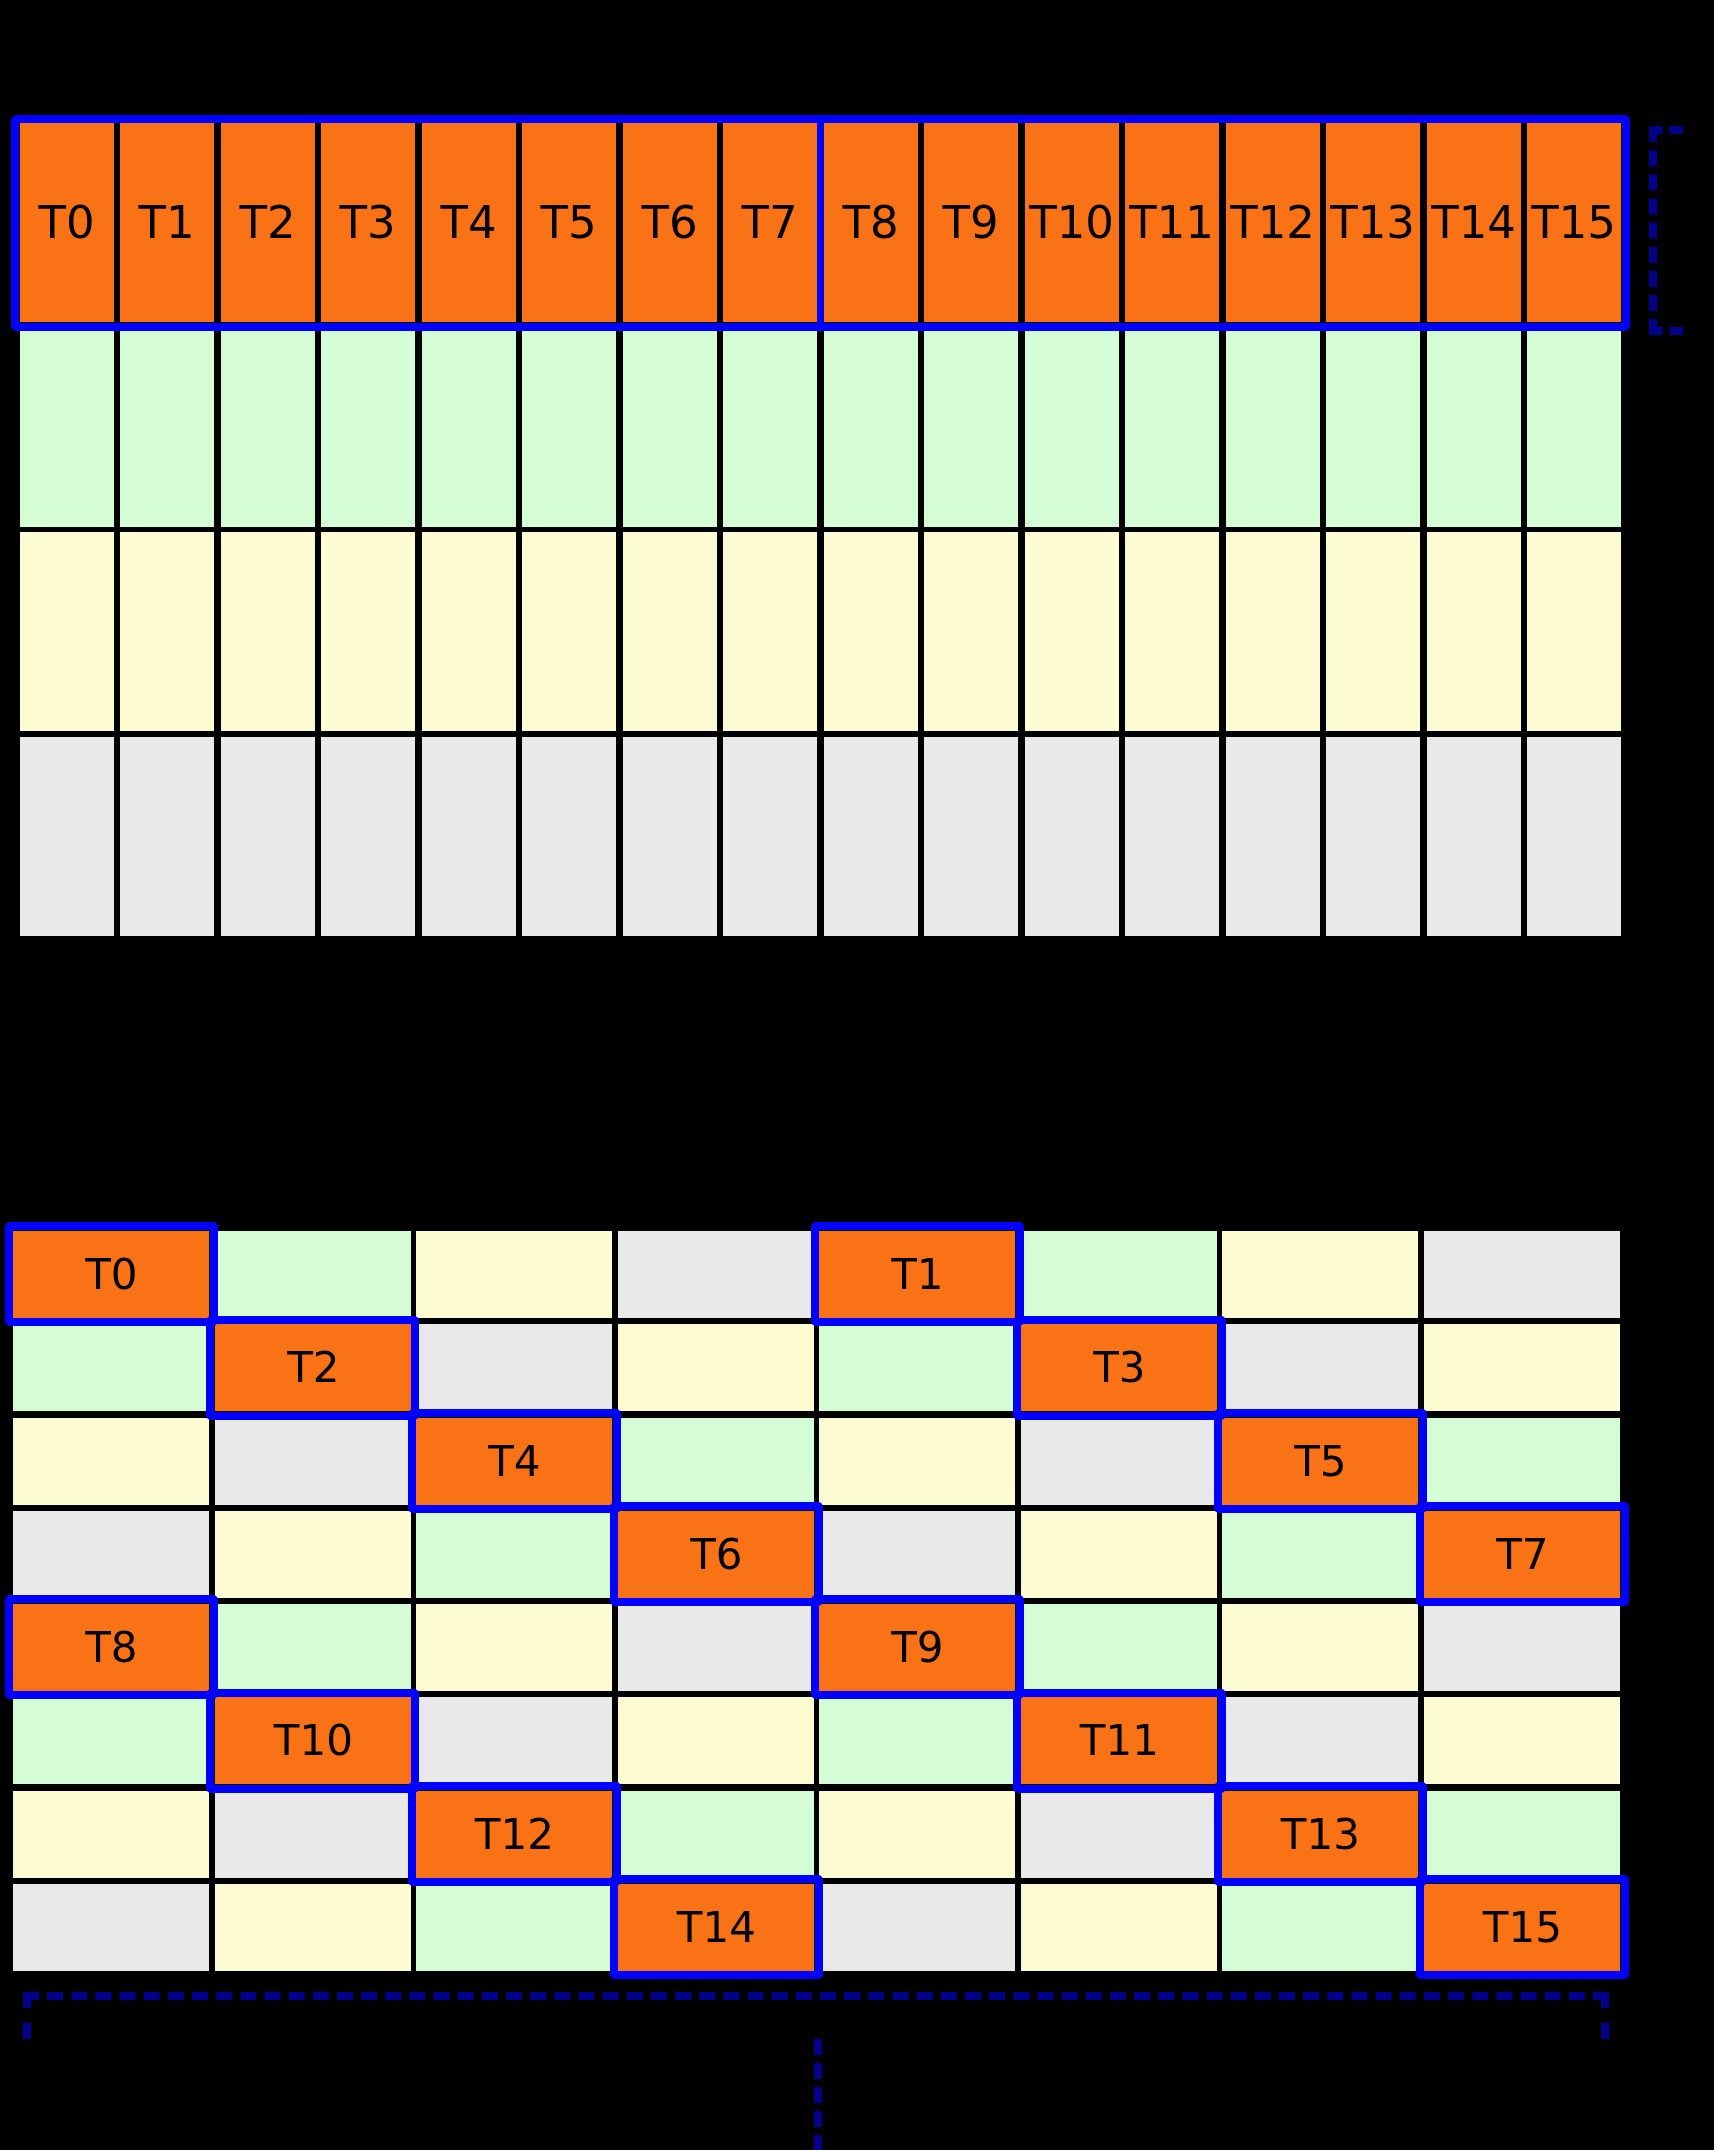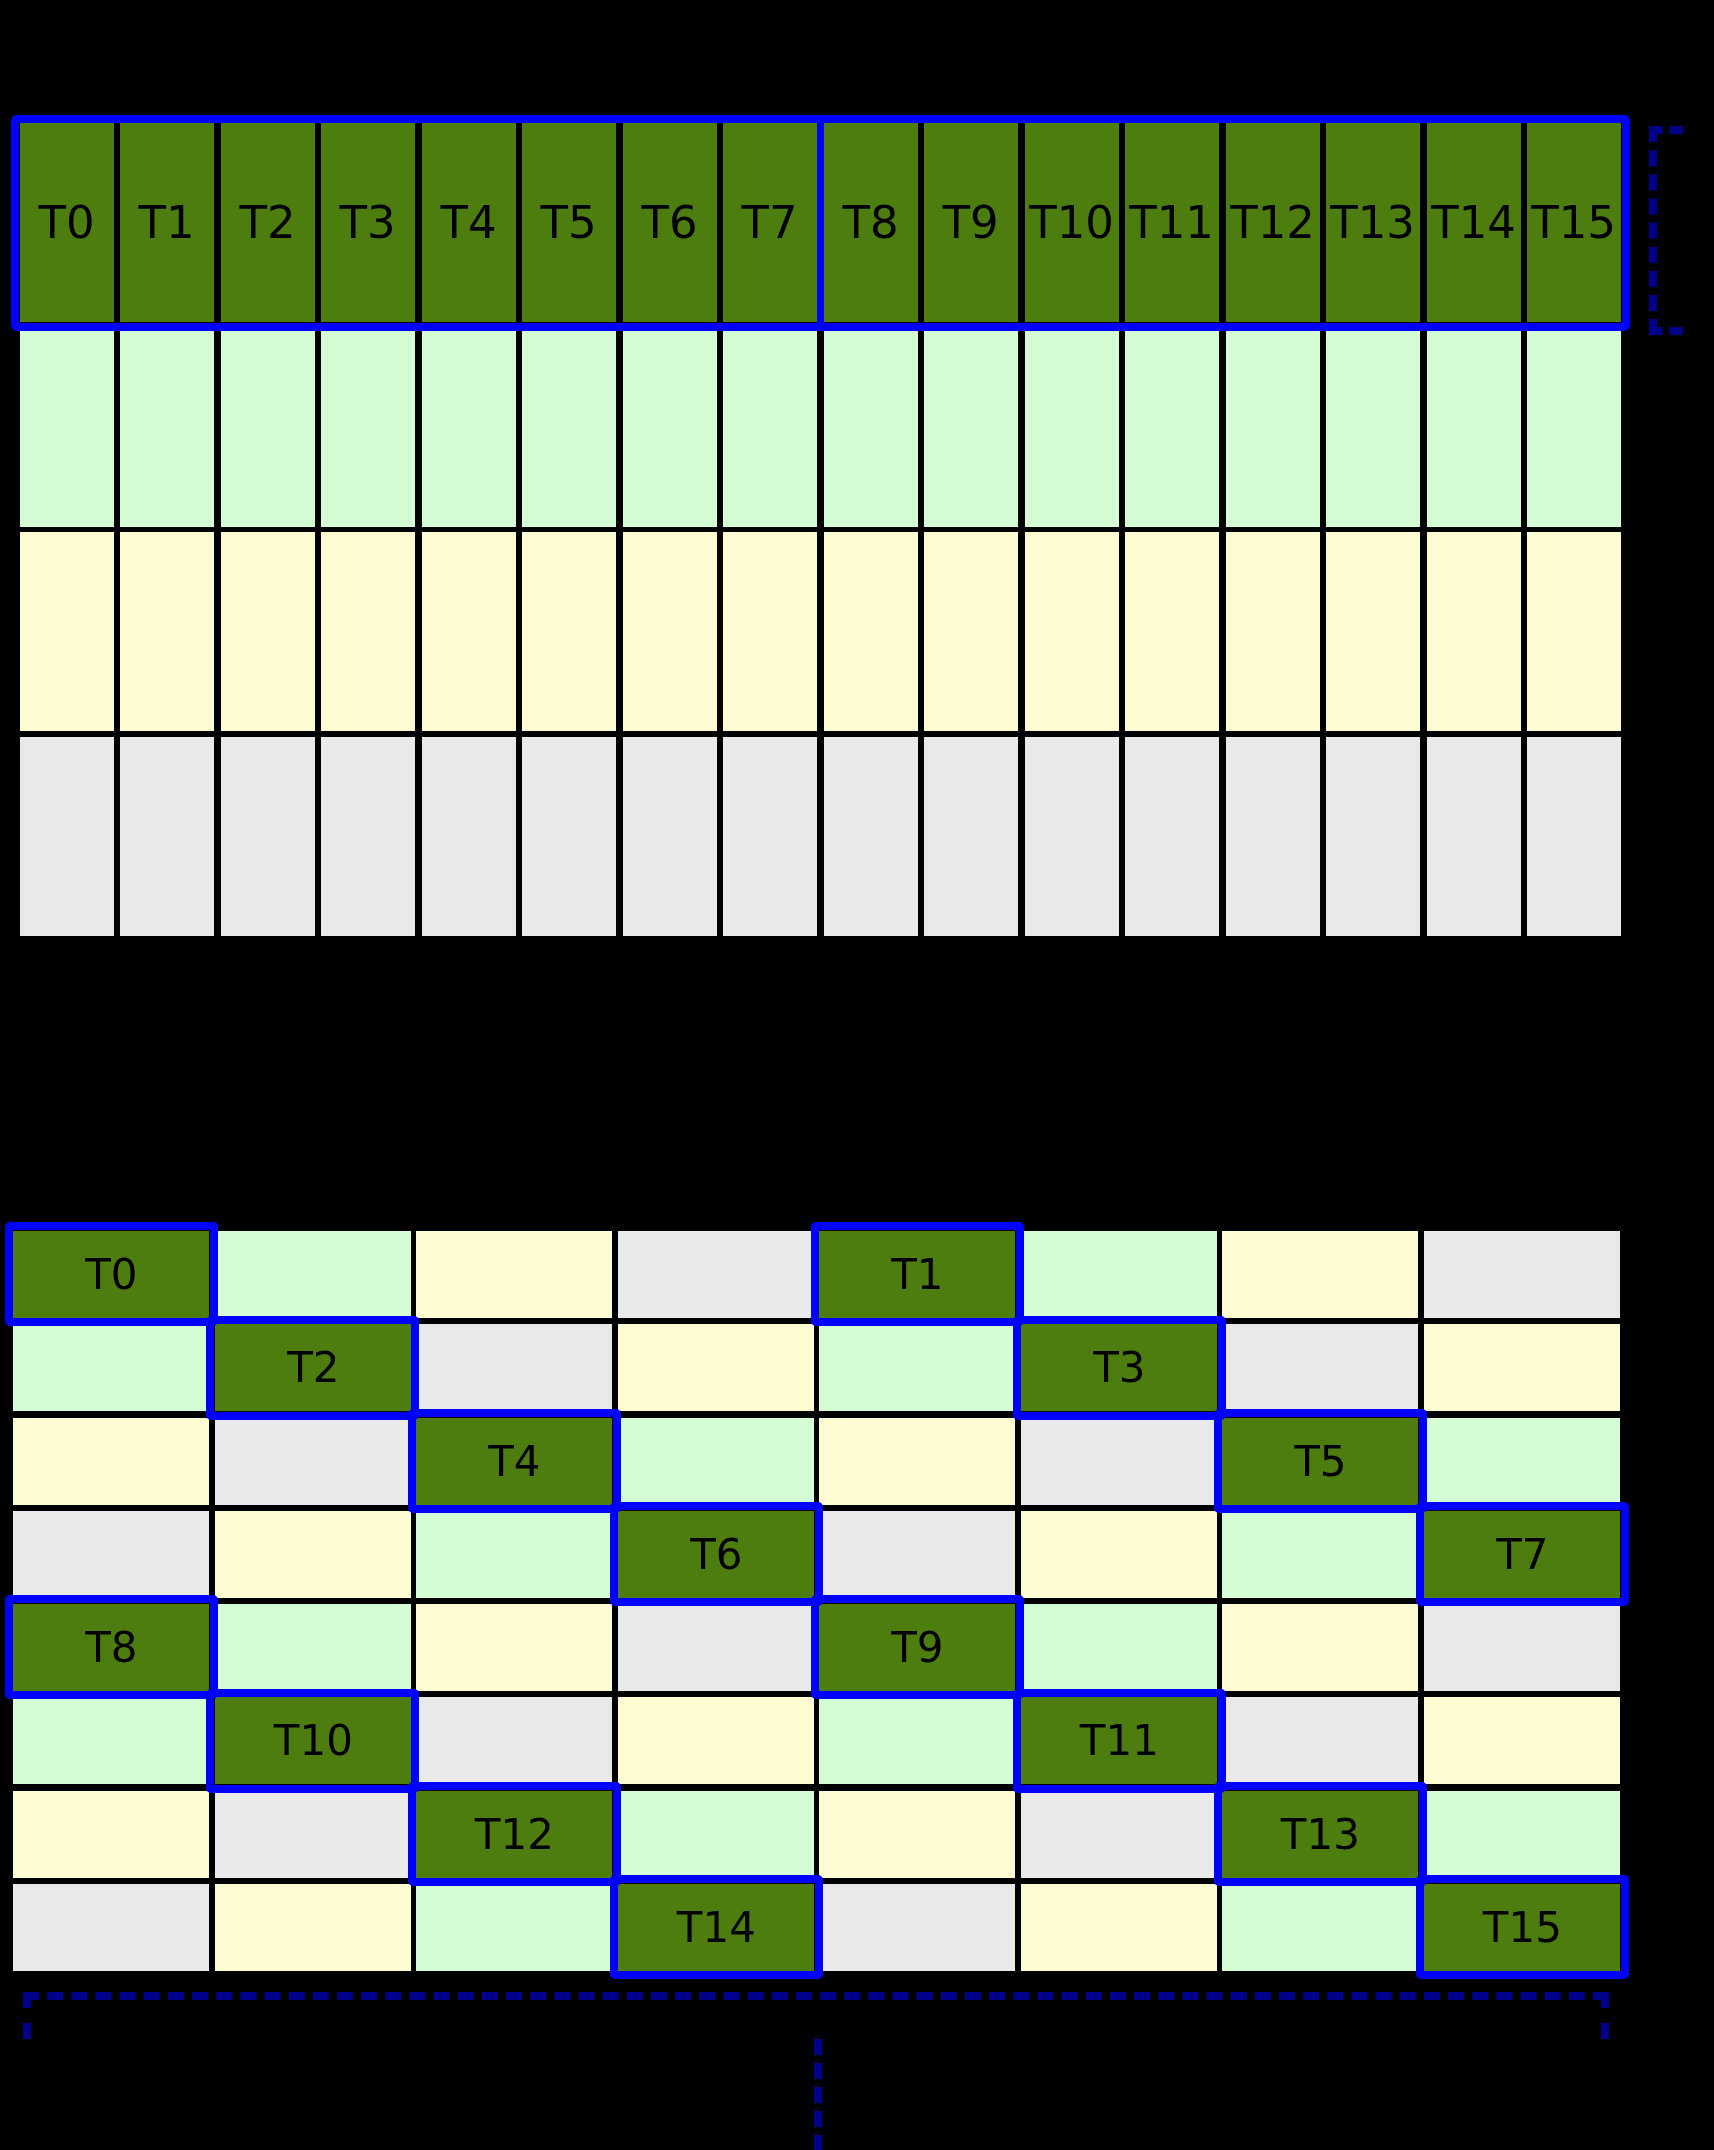--- a/index.html
+++ b/index.html
@@ -5,21 +5,21 @@
   html,body{margin:0;padding:0;background:#000;}
   body{width:1714px;height:2151px;position:relative;overflow:hidden;
        font-family:"DejaVu Sans","Liberation Sans",sans-serif;}
 
   .stage{position:absolute;left:0;top:0;width:1714px;height:2151px;}
 
   
   .cell{position:absolute;box-sizing:border-box;border:3.1px solid #000;
         display:flex;align-items:center;justify-content:center;
         color:#000;}
-  .c-blue  {background:#4d7c0f;}
+  .c-blue  {background:#f97316;}
   .c-green {background:#d5fdd5;}
   .c-yellow{background:#fdfbd2;}
   .c-gray  {background:#e9e9e9;}
 
   
   #top-grid{position:absolute;left:16.6px;top:120px;width:1608px;height:819px;}
   #top-grid .cell{font-size:45px;}
 
   
   .hl-row{position:absolute;box-sizing:border-box;border:8.6px solid #0000ff;

